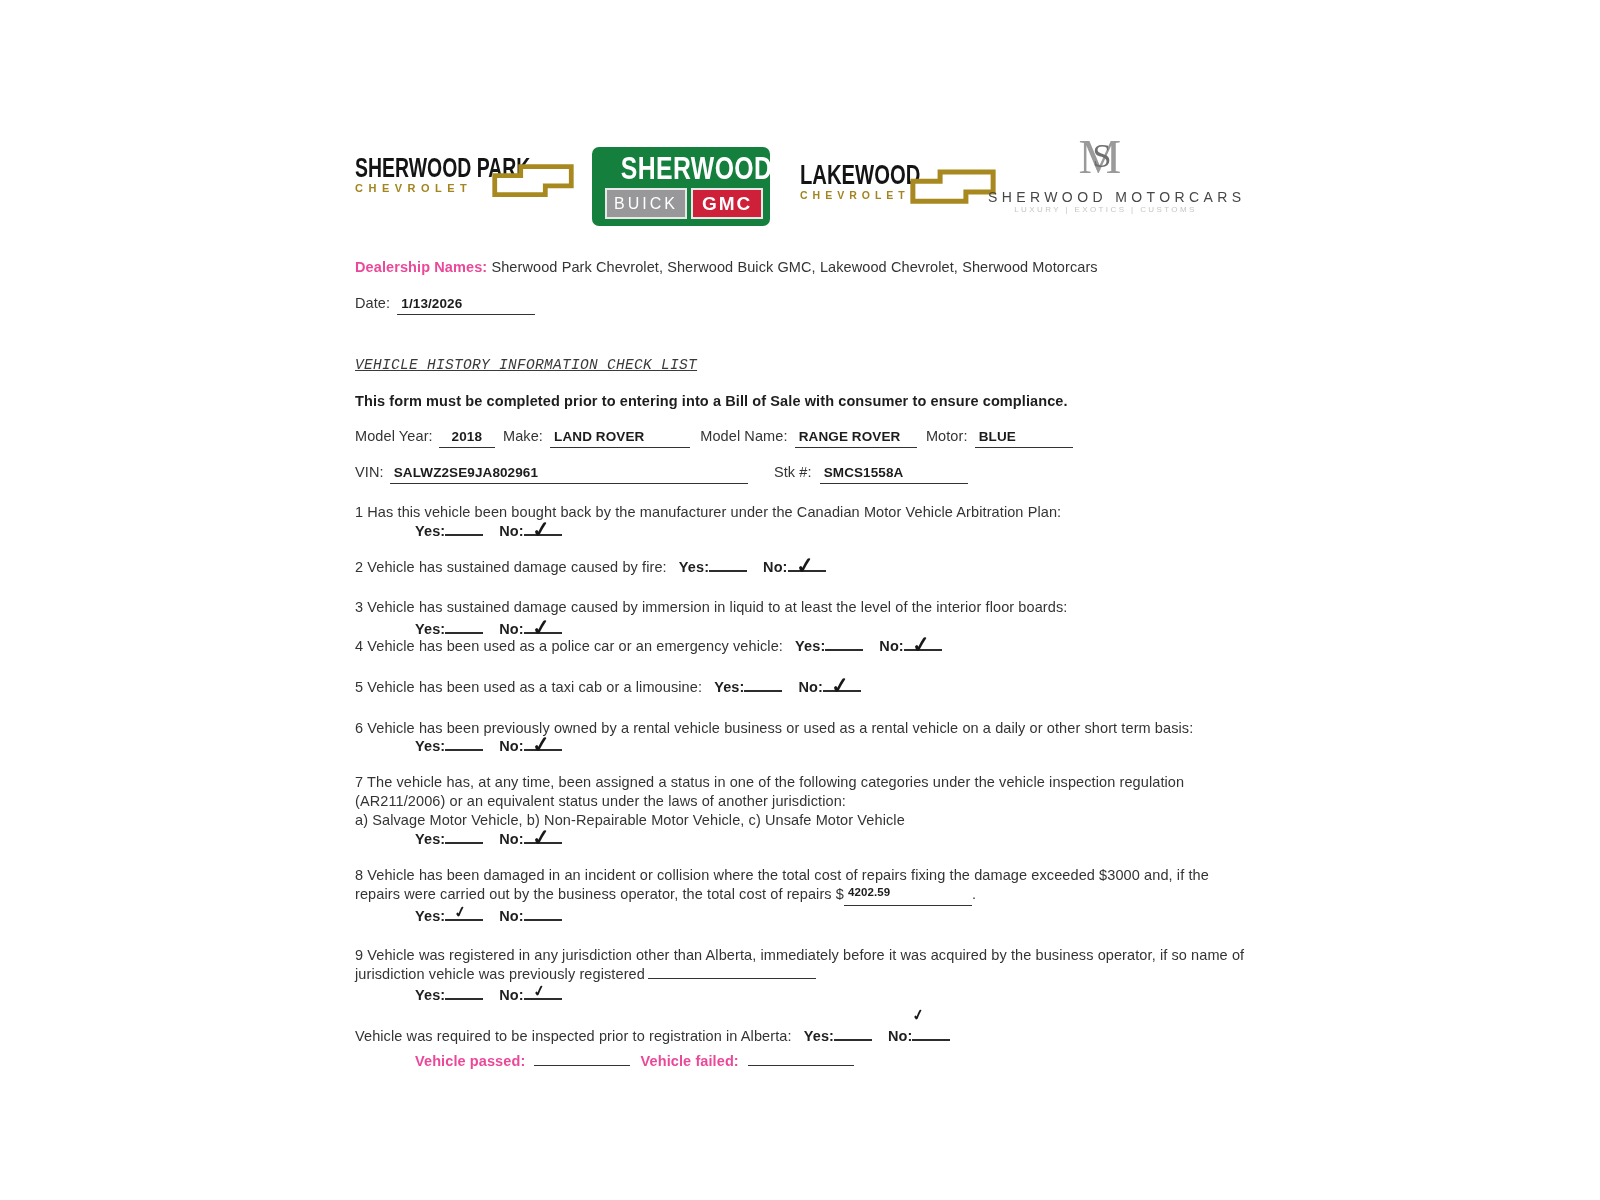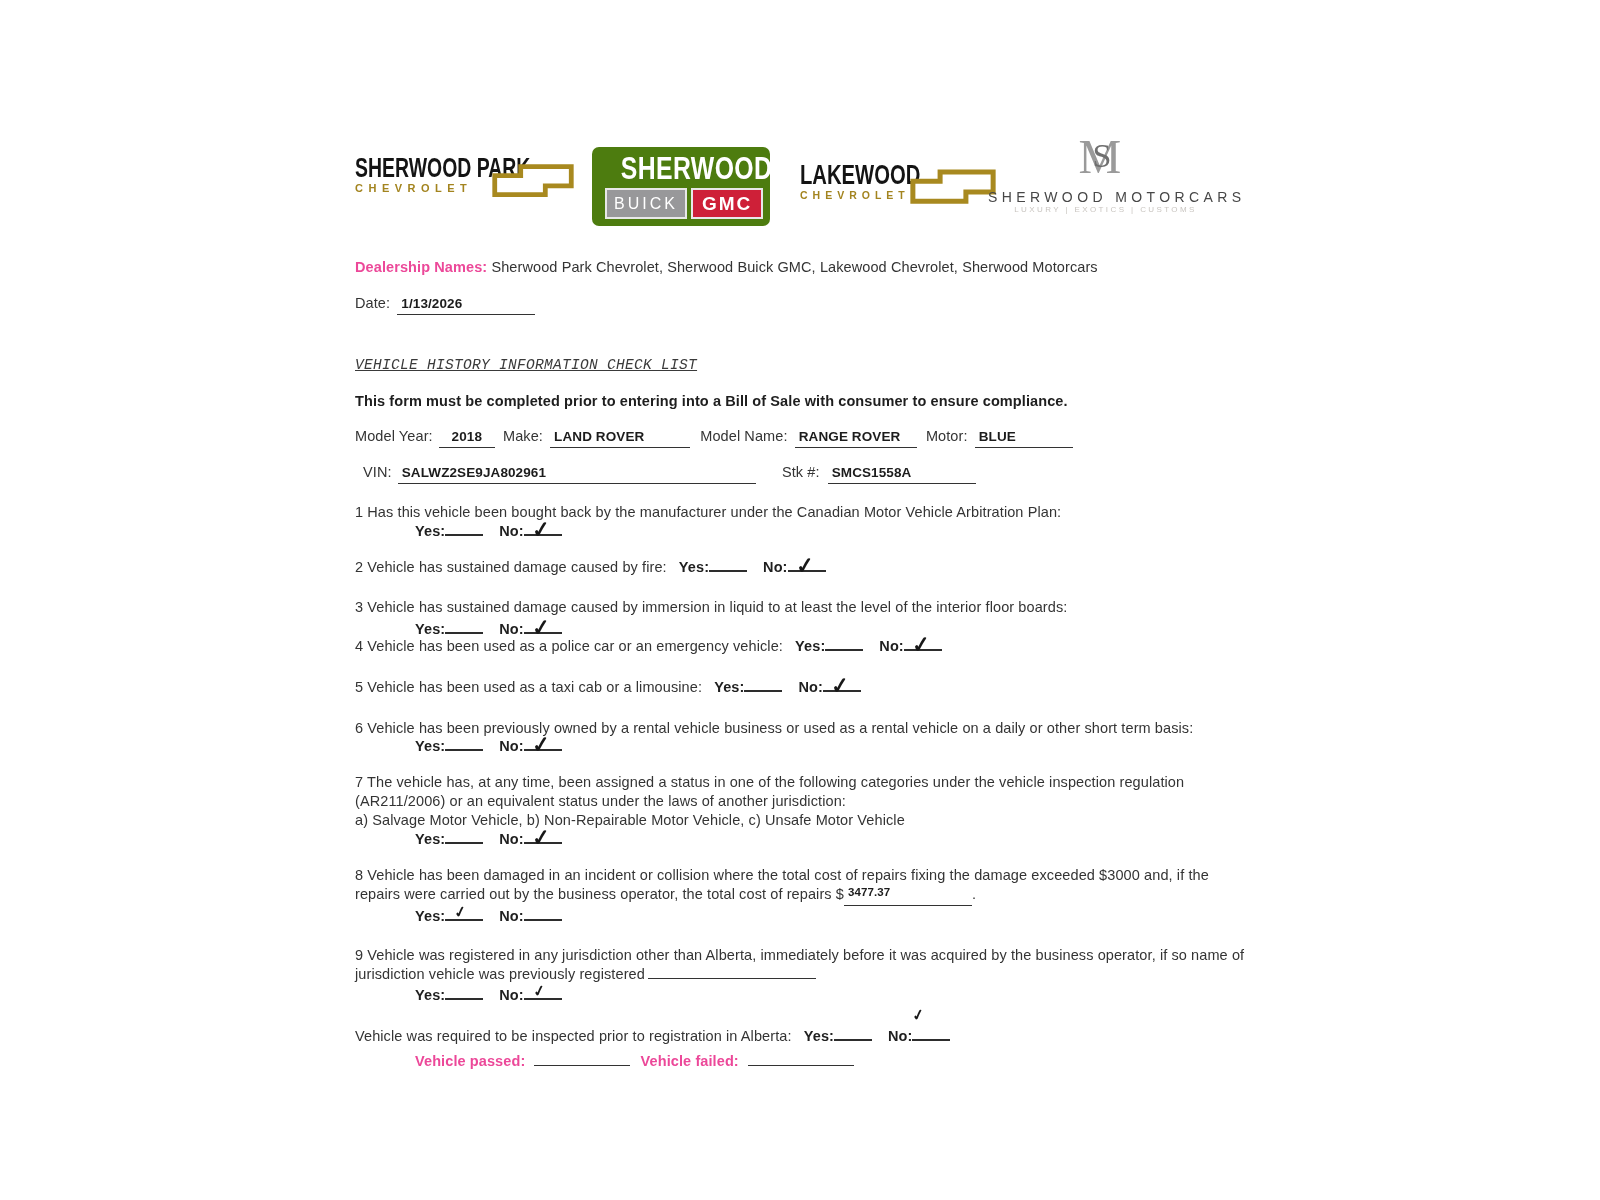--- a/index.html
+++ b/index.html
@@ -39,21 +39,21 @@
 
   
   .logo { position:absolute; }
   .condensed { display:inline-block; transform-origin:left center; white-space:nowrap; }
 
   
   .chev-name { font-weight:800; color:#141414; font-family:"Liberation Sans",sans-serif; }
   .chev-brand { color:#a3841f; font-weight:700; font-family:"Liberation Sans",sans-serif; }
 
   
-  .bg-box { background:#4d7c0f; border-radius:7px; padding:5px 7px 7px 13px; width:178px; }
+  .bg-box { background:#15803d; border-radius:7px; padding:5px 7px 7px 13px; width:178px; }
   .bg-title { color:#fff; font-weight:800; font-size:31px; letter-spacing:.5px;
               transform:scaleX(.8); transform-origin:center; text-align:center; line-height:34px; }
   .bg-row { display:flex; gap:4px; margin-top:2px; height:31px; }
   .bg-buick { flex:1.15; background:#98989a; border:2px solid #e8e8e8; color:#fff;
               font-size:16px; letter-spacing:3px; font-weight:400; display:flex; align-items:center; justify-content:center; }
   .bg-gmc { flex:1; background:#ce2038; border:2px solid #e8e8e8; color:#fff;
             font-size:19px; font-weight:800; letter-spacing:2px; display:flex; align-items:center; justify-content:center; }
 
   
   .mc { text-align:center; width:235px; }
@@ -124,21 +124,21 @@
     <span>Model Year:</span>
     <span class="fill" style="width:56px; text-align:center; margin:0 4px 0 2px;">2018</span>
     <span>Make:</span>
     <span class="fill" style="width:140px; text-align:left; margin:0 6px 0 3px;">LAND ROVER</span>
     <span>Model Name:</span>
     <span class="fill" style="width:122px; text-align:left; margin:0 5px 0 3px;">RANGE ROVER</span>
     <span>Motor:</span>
     <span class="fill" style="width:98px; text-align:left; margin-left:3px;">BLUE</span>
   </div>
 
-  <div class="row" style="top:463px;margin-left:8px;">
+  <div class="row" style="top:463px;">
     <span>VIN:</span>
     <span class="fill" style="width:358px; text-align:left; margin-left:2px;">SALWZ2SE9JA802961</span>
     <span style="margin-left:22px;">Stk #:</span>
     <span class="fill" style="width:148px; text-align:left; margin-left:4px;">SMCS1558A</span>
   </div>
 
   <div class="row" style="top:503px;">1 Has this vehicle been bought back by the manufacturer under the Canadian Motor Vehicle Arbitration Plan:</div>
   <div class="row ans-row" style="top:522px; left:415px;">
     <span class="yn-label">Yes:</span><span class="yn-blank blank-yes"></span><span class="yn-label">No:</span><span class="yn-blank blank-no checked"></span>
   </div>
@@ -176,21 +176,21 @@
 
   <div class="row" style="top:773px;">7 The vehicle has, at any time, been assigned a status in one of the following categories under the vehicle inspection regulation</div>
   <div class="row" style="top:792px;">(AR211/2006) or an equivalent status under the laws of another jurisdiction:</div>
   <div class="row" style="top:811px;">a) Salvage Motor Vehicle, b) Non-Repairable Motor Vehicle, c) Unsafe Motor Vehicle</div>
   <div class="row ans-row" style="top:830px; left:415px;">
     <span class="yn-label">Yes:</span><span class="yn-blank blank-yes"></span><span class="yn-label">No:</span><span class="yn-blank blank-no checked"></span>
   </div>
 
   <div class="row" style="top:866px;">8 Vehicle has been damaged in an incident or collision where the total cost of repairs fixing the damage exceeded $3000 and, if the</div>
   <div class="row" style="top:885px;">
-    <span>repairs were carried out by the business operator, the total cost of repairs $</span><span class="fill" style="width:128px; text-align:left; font-weight:400; padding-bottom:0;"><span class="amount-val">3477.37</span></span><span>.</span>
+    <span>repairs were carried out by the business operator, the total cost of repairs $</span><span class="fill" style="width:128px; text-align:left; font-weight:400; padding-bottom:0;"><span class="amount-val">4202.59</span></span><span>.</span>
   </div>
   <div class="row ans-row" style="top:907px; left:415px;">
     <span class="yn-label">Yes:</span><span class="yn-blank small blank-yes checked"></span><span class="yn-label">No:</span><span class="yn-blank small blank-no"></span>
   </div>
 
   <div class="row" style="top:946px;">9 Vehicle was registered in any jurisdiction other than Alberta, immediately before it was acquired by the business operator, if so name of</div>
   <div class="row" style="top:965px;">
     <span>jurisdiction vehicle was previously registered</span><span class="empty-blank" style="width:168px; margin-left:3px;"></span>
   </div>
   <div class="row ans-row" style="top:986px; left:415px;">

